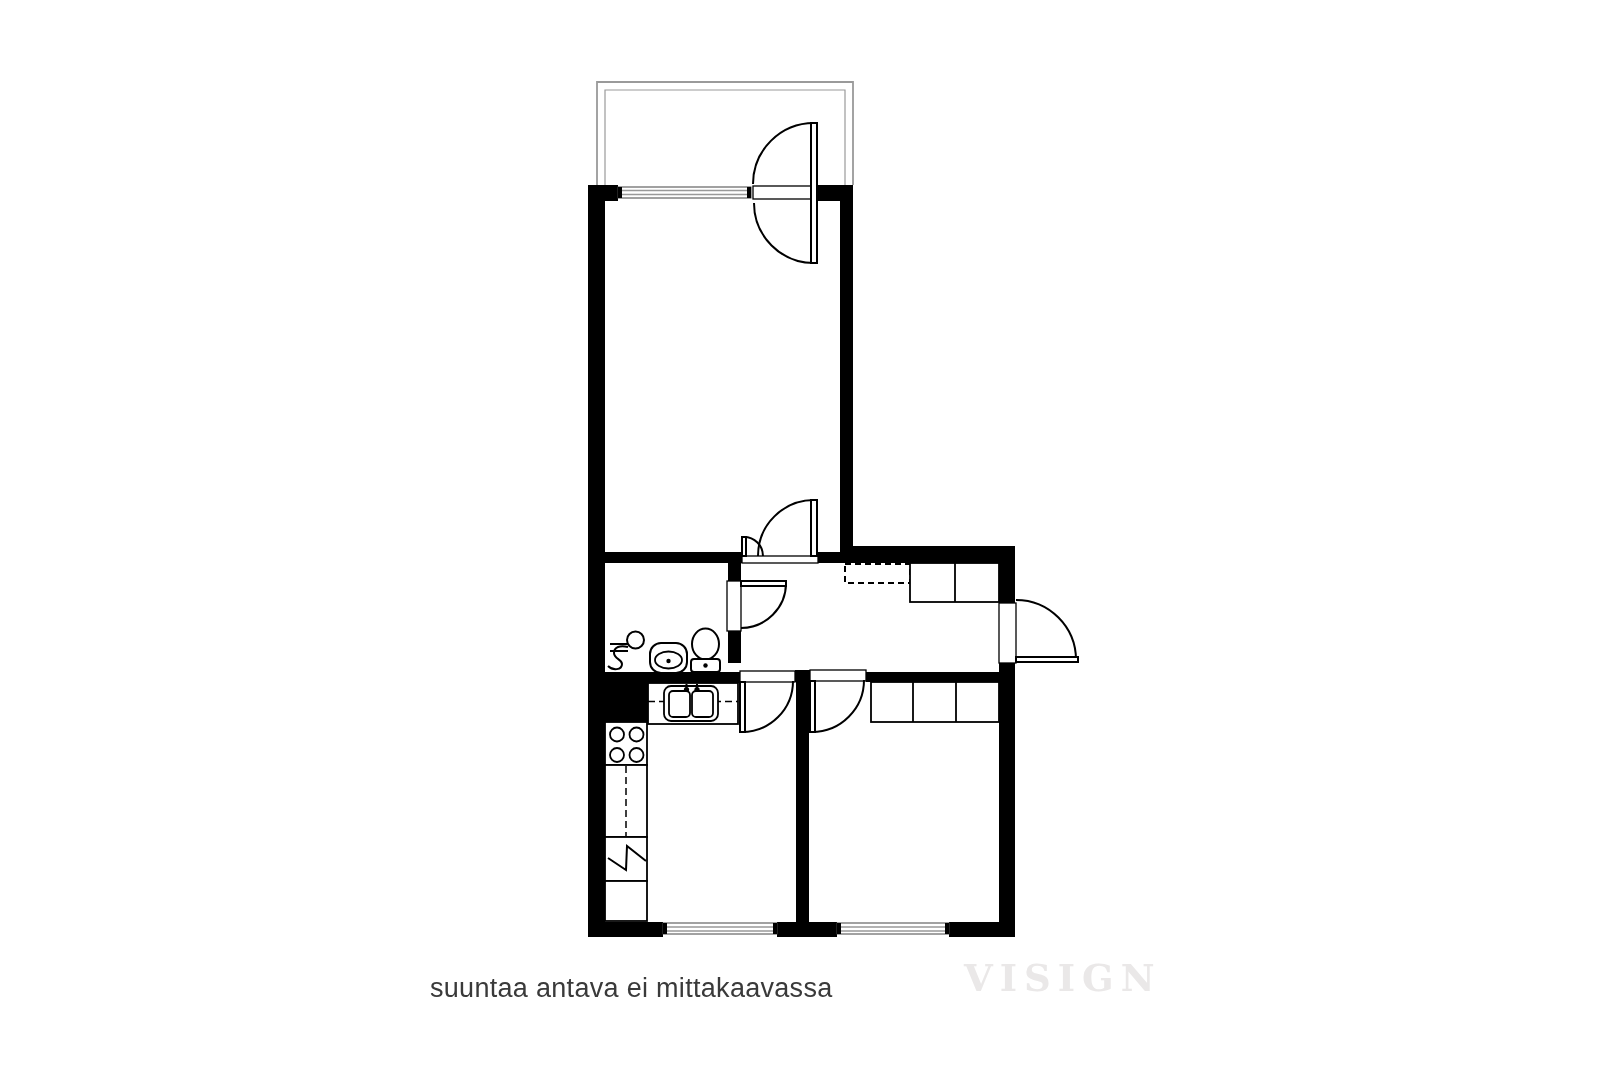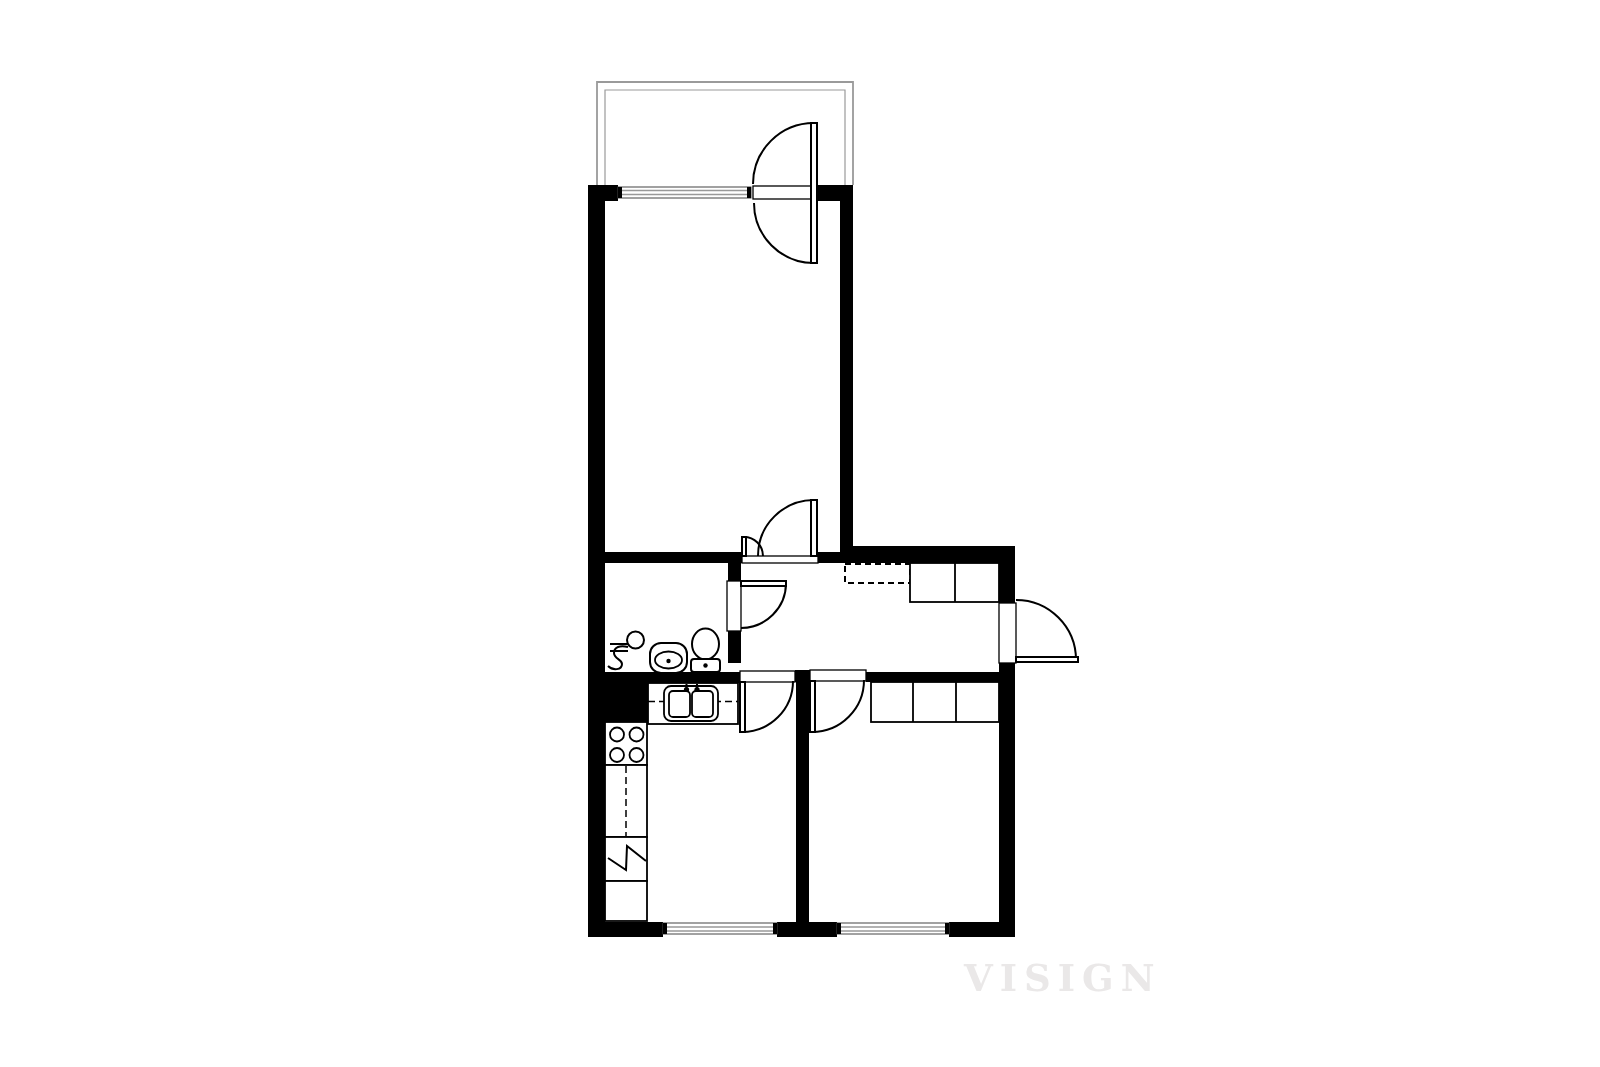--- a/index.html
+++ b/index.html
@@ -174,15 +174,16 @@
     <circle class="glyphfill" cx="668.5" cy="661" r="2.2"></circle>
   </g>
   <g>
     <ellipse class="leaf" stroke-width="2.2" cx="705.5" cy="644" rx="13.5" ry="15.5"></ellipse>
     <rect class="leaf" stroke-width="2.2" x="691" y="659" width="29" height="13" rx="3"></rect>
     <circle class="glyphfill" cx="705.5" cy="665.5" r="2.2"></circle>
   </g>
 
 </svg>
 
+<div id="annotation">suuntaa antava ei mittakaavassa</div>
 <div id="watermark">VISIGN</div>
 
 </div>
 
 </body></html>

